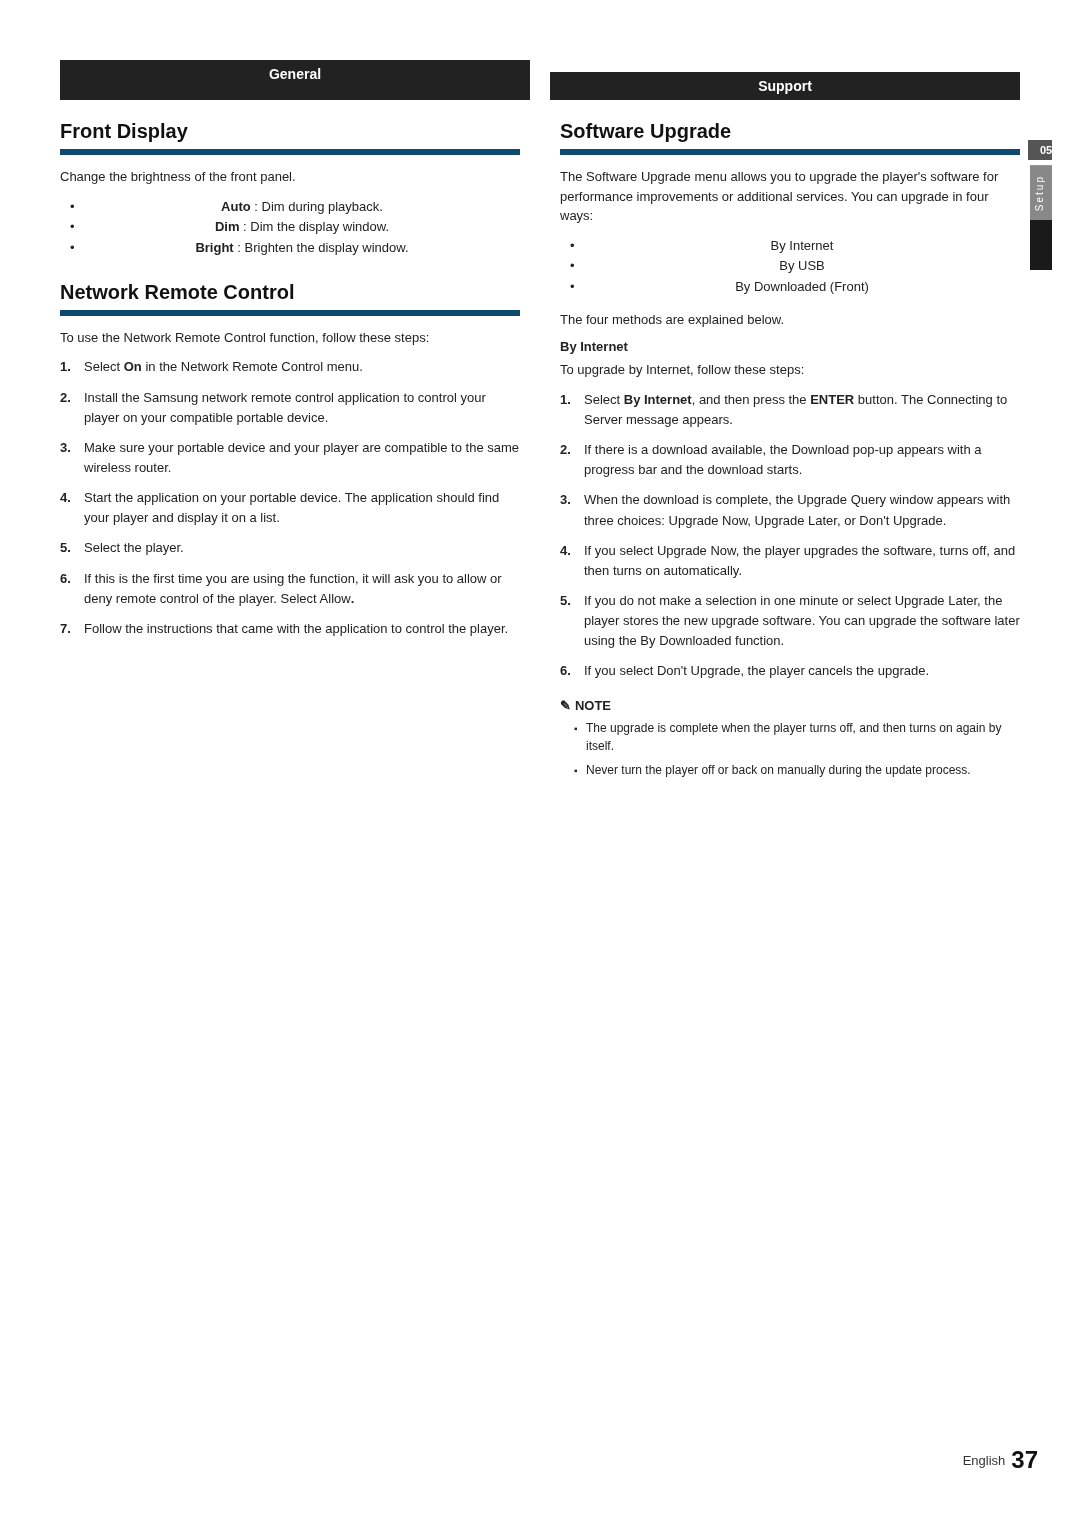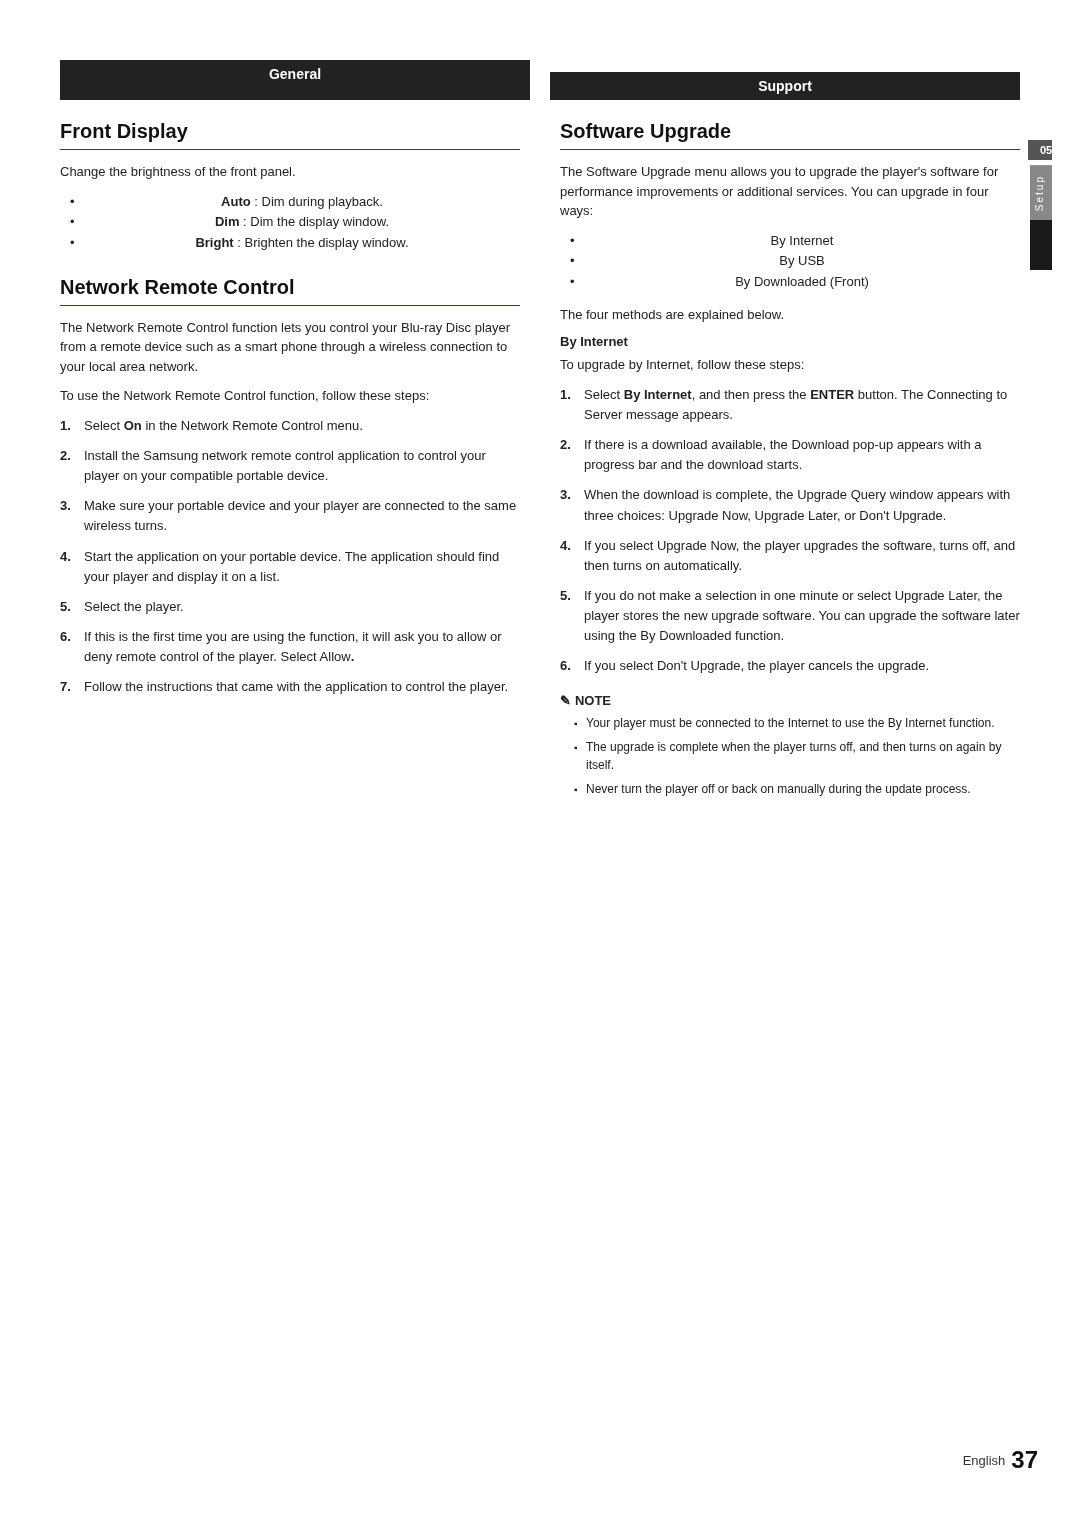--- a/index.html
+++ b/index.html
@@ -55,21 +55,21 @@
     }
 
     .right-col {
       flex: 1;
     }
 
     
     .section-title {
       font-size: 20px;
       font-weight: bold;
-      border-bottom: 1px solid #0c4a6e;
+      border-bottom: 6px solid #0c4a6e;
       padding-bottom: 6px;
       margin-bottom: 12px;
       color: #111;
     }
 
     
     .section-para {
       font-size: 13px;
       line-height: 1.5;
       margin-bottom: 10px;
@@ -228,34 +228,33 @@
         <p class="section-para">Change the brightness of the front panel.</p>
         <ul class="bullet-list">
           <li><span class="bold-word">Auto</span> : Dim during playback.</li>
           <li><span class="bold-word">Dim</span> : Dim the display window.</li>
           <li><span class="bold-word">Bright</span> : Brighten the display window.</li>
         </ul>
       </div>
 
       <div style="margin-top:22px;">
         <h2 class="section-title">Network Remote Control</h2>
-        <p class="section-para">The Network Remote Control function lets you control your Blu-ray Disc player from a remote device such as a smart phone through a wireless connection to your local area network.</p>
         <p class="section-para">To use the Network Remote Control function, follow these steps:</p>
         <ol class="numbered-list">
           <li>
             <span class="num-label">1.</span>
             <span class="num-text">Select <span class="bold-word">On</span> in the Network Remote Control menu.</span>
           </li>
           <li>
             <span class="num-label">2.</span>
             <span class="num-text">Install the Samsung network remote control application to control your player on your compatible portable device.</span>
           </li>
           <li>
             <span class="num-label">3.</span>
-            <span class="num-text">Make sure your portable device and your player are connected to the same wireless turns.</span>
+            <span class="num-text">Make sure your portable device and your player are compatible to the same wireless router.</span>
           </li>
           <li>
             <span class="num-label">4.</span>
             <span class="num-text">Start the application on your portable device. The application should find your player and display it on a list.</span>
           </li>
           <li>
             <span class="num-label">5.</span>
             <span class="num-text">Select the player.</span>
           </li>
           <li>
@@ -313,21 +312,20 @@
             </li>
           </ol>
         </div>
 
         <div class="note-section">
           <div class="note-title">
             <span class="note-icon">✎</span>
             <span>NOTE</span>
           </div>
           <ul class="note-list">
-            <li>Your player must be connected to the Internet to use the By Internet function.</li>
             <li>The upgrade is complete when the player turns off, and then turns on again by itself.</li>
             <li>Never turn the player off or back on manually during the update process.</li>
           </ul>
         </div>
 
       </div>
     </div>
 
   </div>
 

